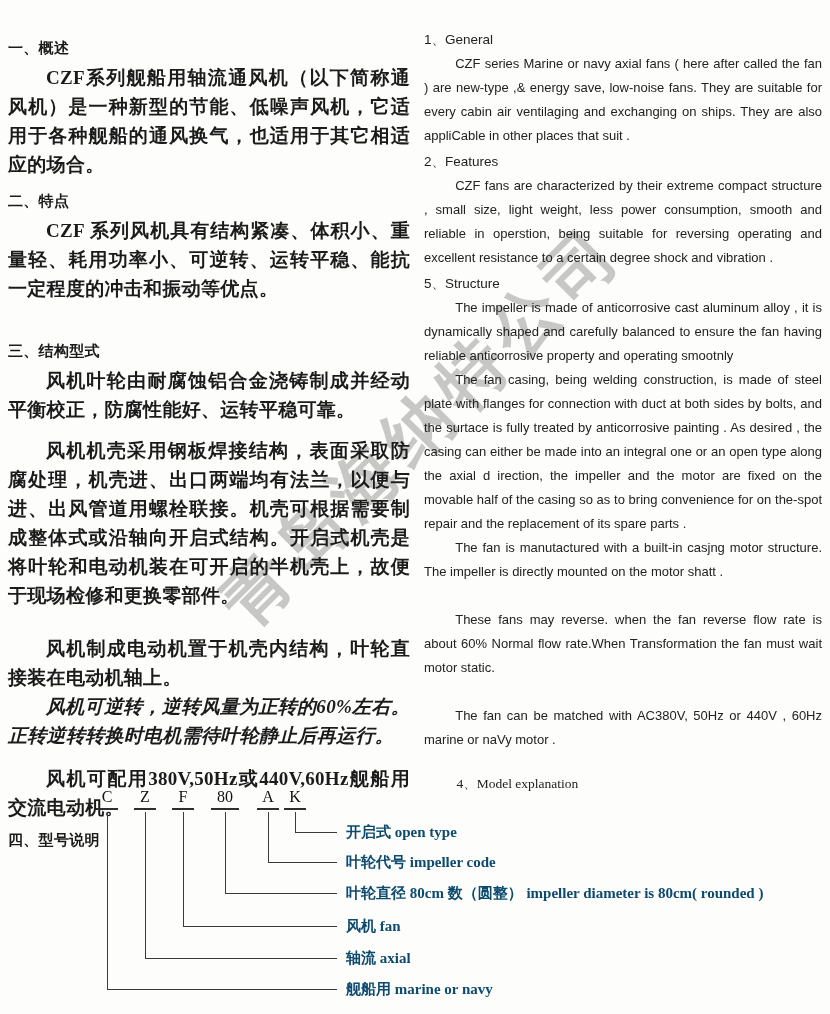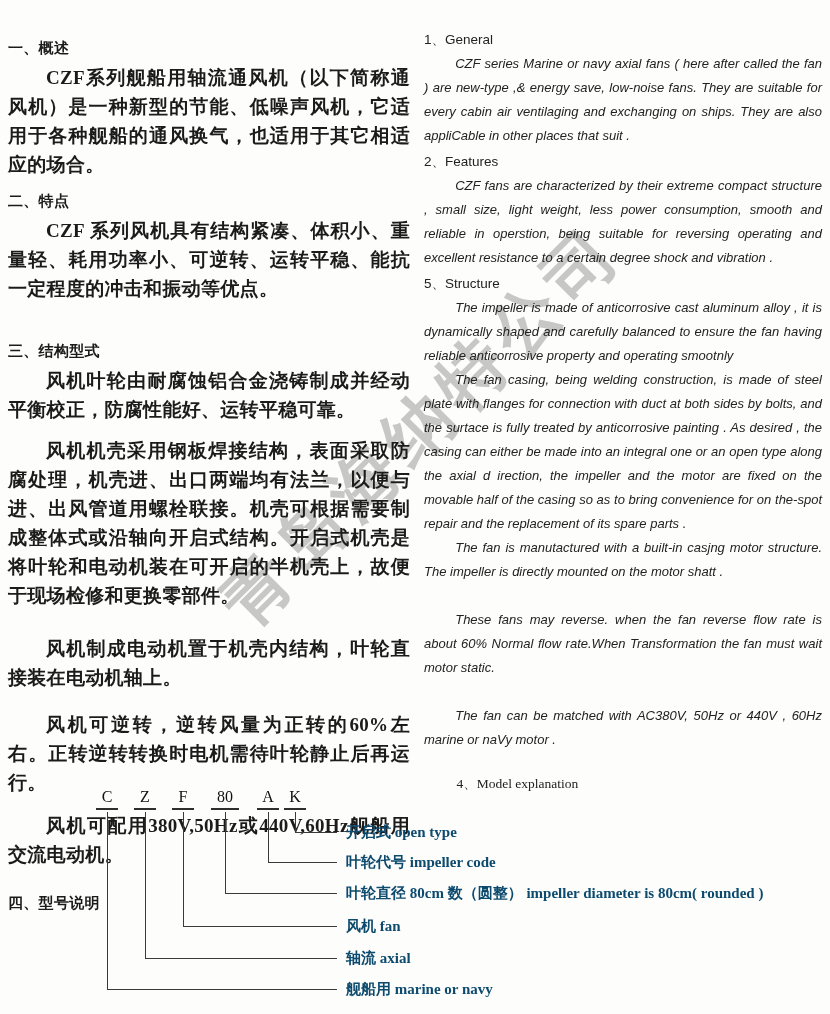--- a/index.html
+++ b/index.html
@@ -26,28 +26,28 @@
   .col-left{left:8px;width:402px;padding-top:34px;
     font-family:"Liberation Serif",serif;
     font-size:19px;line-height:29px;font-weight:700;letter-spacing:.3px;}
   .col-right{left:424px;width:398px;padding-top:28px;
     font-size:13px;line-height:24px;color:#222;}
 
   .col-left h3{font-size:15px;line-height:29px;margin:0;font-weight:700;}
   .col-left p{margin:0;text-align:justify;text-indent:2em;}
   .col-left .h-2{margin-top:8px;}
   .col-left .h-3{margin-top:34px;}
-  .col-left .h-4{margin-top:20px;}
+  .col-left .h-4{margin-top:4px;}
   .col-left .g-s{margin-top:12px;}
-  .col-left .g-m{margin-top:18px;}
+  .col-left .g-m{font-style:italic;}
   .col-left .g-l{margin-top:24px;}
   .col-left .g-x{margin-top:14px;}
 
   .col-right h3{font-size:13.5px;line-height:24px;margin:0;font-weight:400;}
-  .col-right p{margin:0;text-align:justify;text-indent:2.4em;font-style:italic;}
+  .col-right p{margin:0;text-align:justify;text-indent:2.4em;}
   .col-right .h-2,.col-right .h-3{margin-top:2px;}
   .col-right .g-l{margin-top:24px;}
   .col-right .h-4{margin-top:20px;text-indent:2.4em;font-family:Liberation Serif, serif;}
 
   
   .diagram{position:absolute;left:0;top:786px;width:830px;height:226px;z-index:1;}
   .code{
     position:absolute;top:2px;height:20px;text-align:center;
     font-family:"Liberation Serif",serif;font-size:16px;font-weight:400;color:#111;
     border-bottom:2px solid #2e2e2e;

